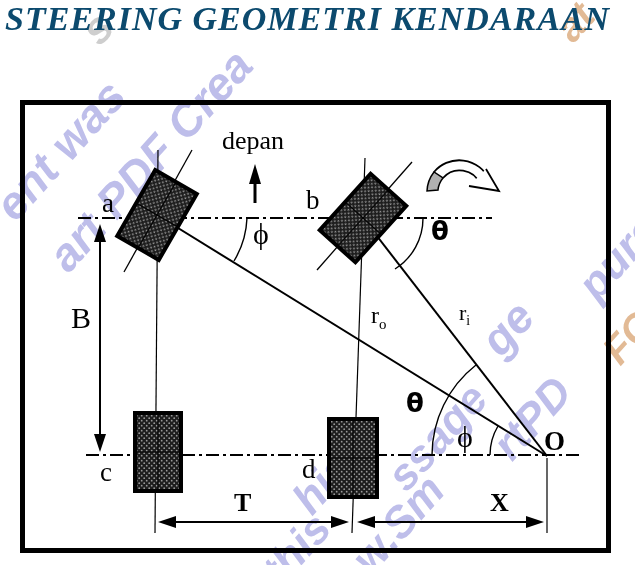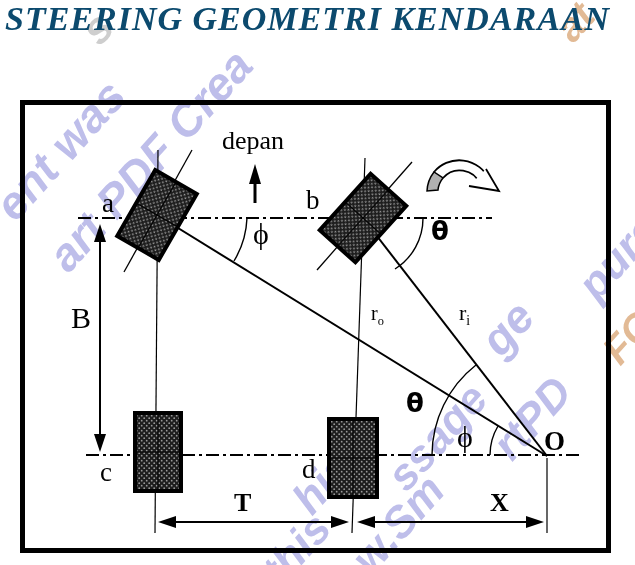--- a/index.html
+++ b/index.html
@@ -173,21 +173,21 @@
   <div class="lbl serif26" style="left:306px; top:187px;">b</div>
   <div class="lbl serif26" style="left:100px; top:459px;">c</div>
   <div class="lbl serif26" style="left:302px; top:456px;">d</div>
   <div class="lbl serif26 bold" style="left:544px; top:428px;">O</div>
 
   <div class="lbl greek" style="left:253px; top:219px;">ϕ</div>
   <div class="lbl theta" style="left:431px; top:218px;">θ</div>
   <div class="lbl theta" style="left:406px; top:390px;">θ</div>
   <div class="lbl greek" style="left:457px; top:422px;">ϕ</div>
 
-  <div class="lbl" style="left:371px; top:303px; font-size:20px;">
+  <div class="lbl" style="left:371px; top:303px; font-size:24px;">
     <span>r</span><sub class="sub">o</sub>
   </div>
   <div class="lbl" style="left:459px; top:302px; font-size:22px;">
     <span>r</span><sub class="sub">i</sub>
   </div>
 
   <div class="lbl" style="left:71px; top:303px; font-size:30px;">B</div>
   <div class="lbl bold" style="left:234px; top:490px; font-size:26px;">T</div>
   <div class="lbl bold" style="left:490px; top:490px; font-size:26px;">X</div>
 

